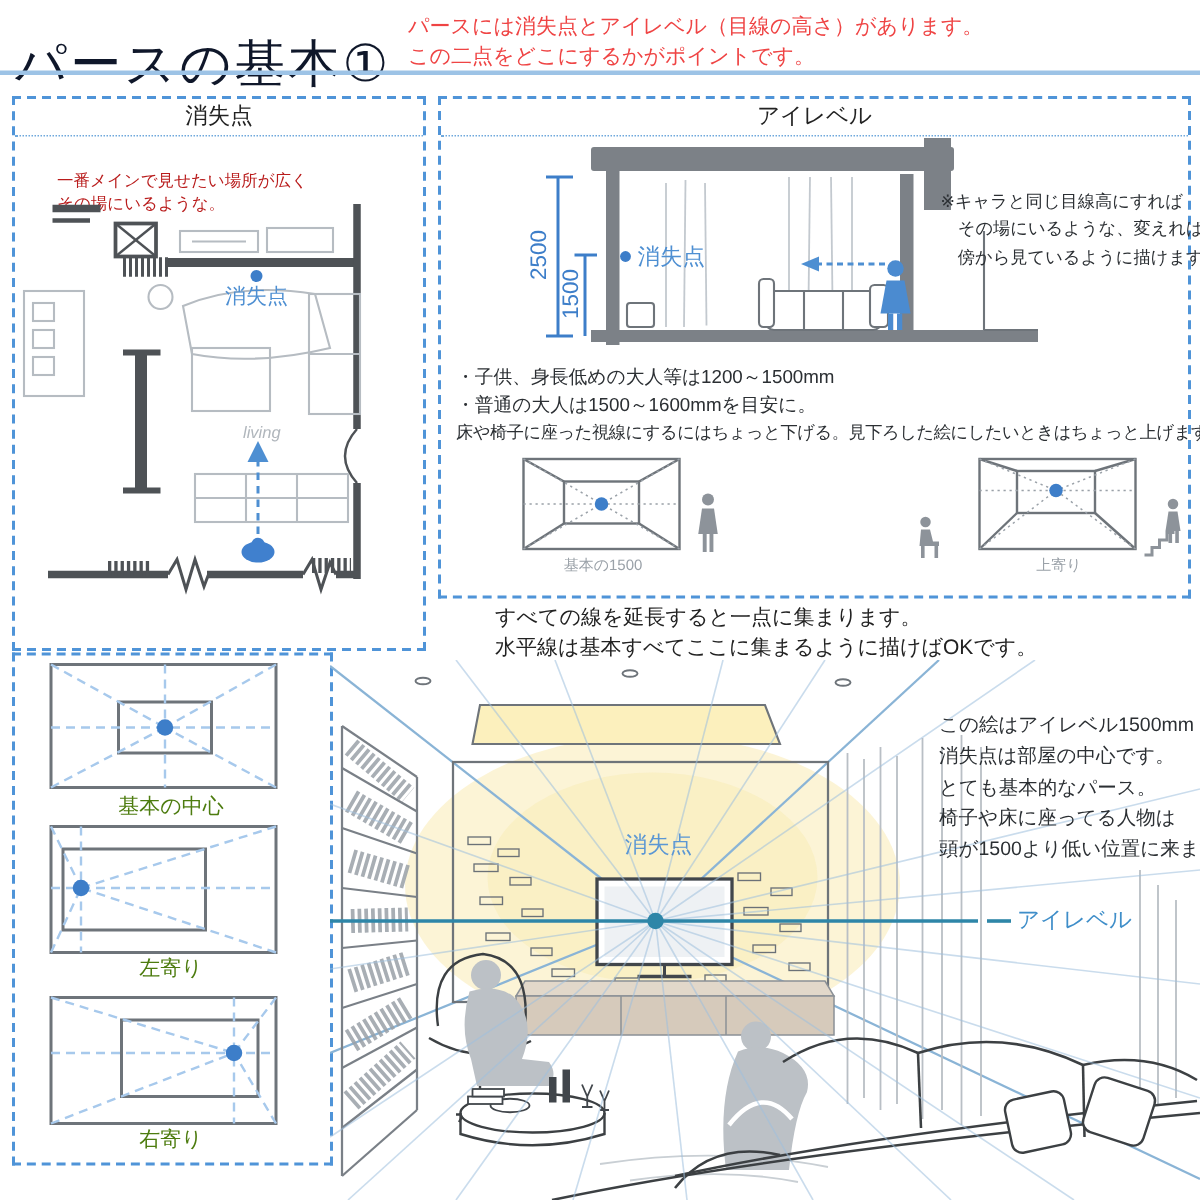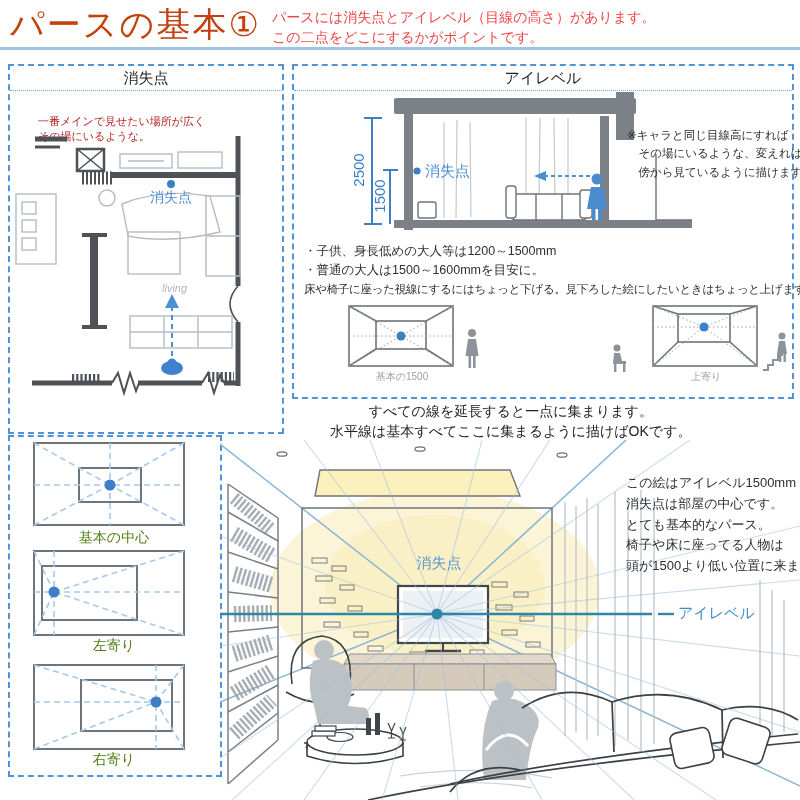--- a/index.html
+++ b/index.html
@@ -1,37 +1,37 @@
 <!DOCTYPE html>
 <html><head>
 <meta charset="utf-8">
 <style>
   html,body{margin:0;padding:0;background:#fff;}
   #page{position:relative;width:800px;height:800px;background:#fff;overflow:hidden;
         font-family:"Liberation Sans","DejaVu Sans",sans-serif;color:#222;}
   .abs{position:absolute;}
   
-  .title{left:10px;top:2px;font-size:34px;letter-spacing:2px;color:#c2410c;white-space:nowrap;}
+  .title{left:10px;top:20px;font-size:34px;letter-spacing:2px;color:#0f172a;white-space:nowrap;}
   .subtitle{left:272px;top:7px;font-size:14px;line-height:1.45;color:#ef4444;white-space:nowrap;}
   .underline{left:0;top:47px;width:800px;height:3px;background:#9dc3e6;}
   
   .panel{border:2px dashed #4f94d8;background:#fff;}
   .panel-head{position:absolute;left:0;top:0;width:100%;height:24px;text-align:center;
               font-size:15px;color:#222;border-bottom:1px dotted #6fa8dc;line-height:23px;}
   #vanish-panel{left:8px;top:64px;width:272px;height:366px;}
   #eyelevel-panel{left:292px;top:64px;width:498px;height:331px;}
   #position-panel{left:8px;top:435px;width:210px;height:338px;}
   .desc{left:28px;top:30px;font-size:11px;line-height:1.35;color:#b91c1c;white-space:nowrap;margin-top:18px;}
   .note{left:333px;top:60px;width:168px;font-size:11.5px;line-height:1.6;color:#2b2f33;
         text-indent:-1em;padding-left:1em;white-space:nowrap;}
   .bullets{left:10px;top:176px;font-size:12.5px;line-height:1.55;color:#2b2f33;white-space:nowrap;}
   .bullet3{font-size:11.5px;letter-spacing:-0.3px;}
   .mini-label{position:absolute;top:66px;width:100%;text-align:center;font-size:10px;color:#9aa1a8;white-space:nowrap;}
   .pos-label{position:absolute;top:88px;width:100%;text-align:center;font-size:14px;color:#4d7c0f;white-space:nowrap;}
-  .mid-text{left:330px;top:401px;font-size:14px;line-height:1.45;color:#222;white-space:nowrap;text-align:center;}
+  .mid-text{left:330px;top:401px;font-size:14px;line-height:1.45;color:#222;white-space:nowrap;}
   
   #illus{left:220px;top:440px;width:580px;height:360px;}
   .vp-label{left:183px;top:114px;width:72px;text-align:center;font-size:15px;color:#5b97d4;white-space:nowrap;}
   .el-label{left:458px;top:164px;font-size:15px;color:#3f8ec9;white-space:nowrap;}
   .caption{left:406px;top:33px;width:176px;font-size:13px;line-height:1.6;color:#2b2f33;white-space:nowrap;}
   svg{display:block;}
 </style>
 </head>
 <body>
 

